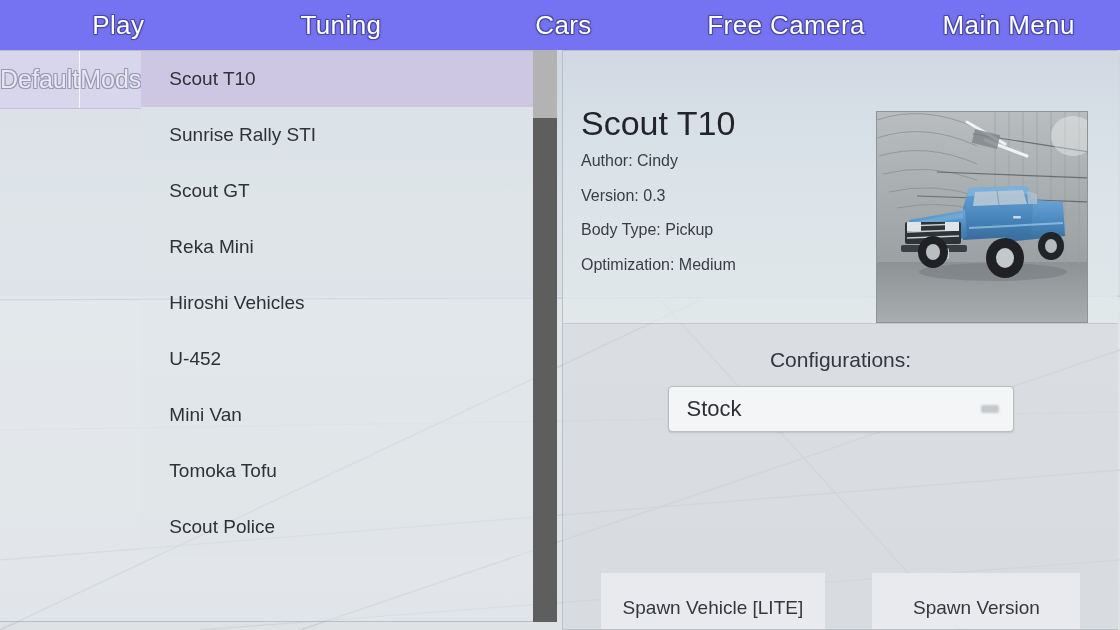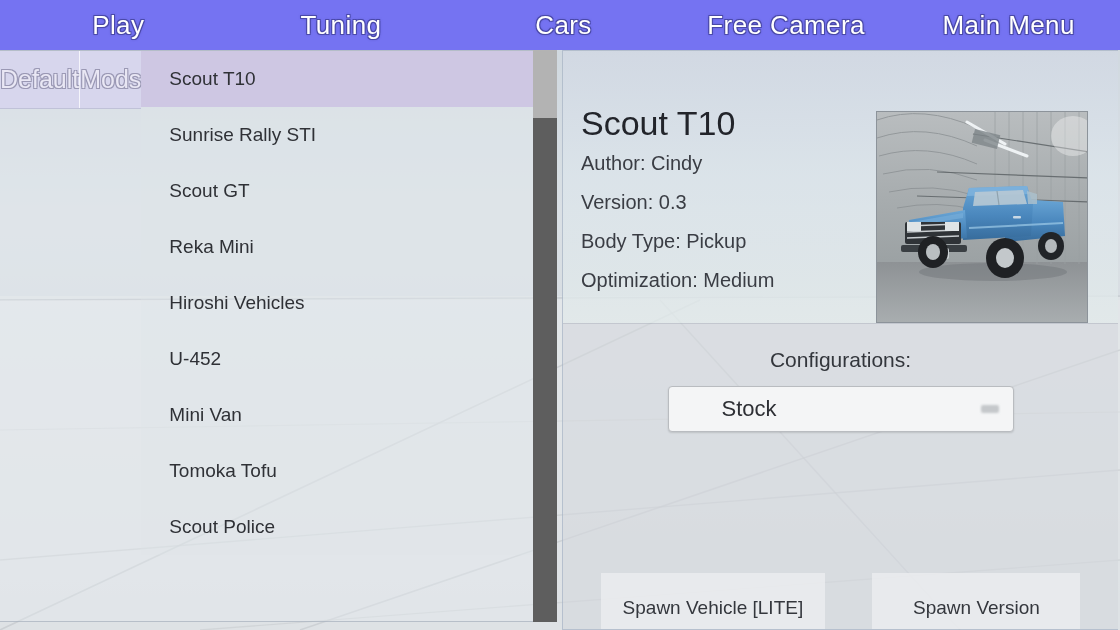--- a/index.html
+++ b/index.html
@@ -144,21 +144,21 @@
     padding: 55px 0 0 18px;
   }
   #detail-title {
     font-size: 34px;
     font-weight: 400;
     color: #22242a;
     line-height: 1;
     margin-bottom: 12px;
   }
   .meta-line {
-    font-size: 20px;
+    font-size: 16px;
     color: #3a3d44;
     margin-bottom: 17px;
     line-height: 1.1;
   }
 
   #thumb {
     position: absolute;
     right: 30px; top: 60px;
     width: 212px; height: 212px;
     overflow: hidden;
@@ -187,21 +187,21 @@
     background: #f4f5f6;
     border: 1px solid #b9bcc0;
     border-radius: 4px;
     box-shadow: 0 1px 2px rgba(0,0,0,0.13);
     display: flex;
     align-items: center;
     padding-left: 18px;
     cursor: pointer;
     user-select: none;
   }
-  #config-value { font-size: 22px; color: #2e3035; margin-left: 35px; }
+  #config-value { font-size: 22px; color: #2e3035; }
   #config-arrow {
     position: absolute;
     right: 14px; top: 50%;
     transform: translateY(-50%);
     width: 18px; height: 8px;
     background: #c5c8cb;
     border-radius: 2px;
     filter: blur(1.2px);
   }
 

